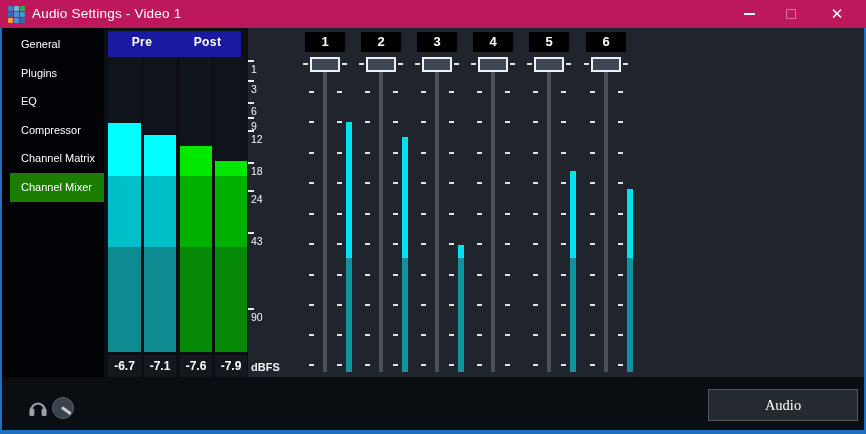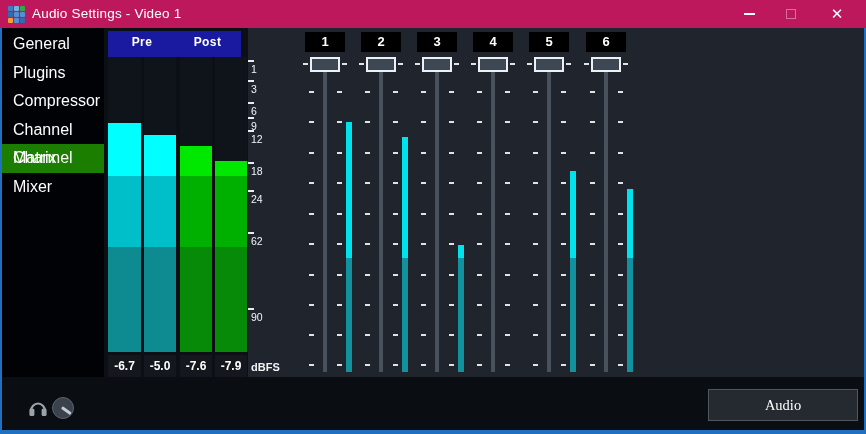--- a/index.html
+++ b/index.html
@@ -30,21 +30,21 @@
   #btn-minimize { right:100px; }
   #btn-maximize { right:58px; }
   #btn-close-win { right:12px; font-size:15px; }
   #minimize-glyph { width:11px; height:1.5px; background:#fff; }
   #maximize-glyph { width:10px; height:10px; border:1.5px solid rgba(255,255,255,0.38); }
 
   
   #sidebar { position:absolute; left:2px; top:28px; width:102px; height:349px;
     background:#010205; z-index:10; padding-top:2px; }
   .sidebar-item { height:28.6px; line-height:28.6px; padding-left:11px;
-    color:#fff; font-size:16px; cursor:default; }
+    color:#fff; font-size:11px; cursor:default;margin-left:8px; }
   .sidebar-item.selected { background:#1b7e00; }
 
   
   #meter-strip { position:absolute; left:104px; top:28px; width:144px; height:349px;
     background:#0c1014; }
   .meter-group-header { position:absolute; top:3px; height:26px; background:#1a1aa0;
     color:#fff; font-size:12px; font-weight:bold; text-align:center; line-height:22px;
     letter-spacing:0.4px; }
   .meter-track { position:absolute; top:29px; height:295px; background:#0f141a; }
   .meter-seg { position:absolute; left:0; width:100%; }
@@ -107,39 +107,40 @@
       <span id="maximize-glyph"></span>
     </div>
     <div class="title-btn" id="btn-close-win">
       <span>✕</span>
     </div>
   </div>
 
   <div id="sidebar">
       <div class="sidebar-item">General</div>
       <div class="sidebar-item">Plugins</div>
+      <div class="sidebar-item">EQ</div>
       <div class="sidebar-item">Compressor</div>
       <div class="sidebar-item">Channel Matrix</div>
       <div class="sidebar-item selected">Channel Mixer</div>
     </div>
 
   <div id="meter-strip">
       <div class="meter-group-header" style="left: 4px; width: 68px;">Pre</div>
       <div class="meter-track" style="left: 4px; width: 33px;">
         <div class="meter-seg" style="top: 66px; height: 53px; background: rgb(0, 255, 255);"></div>
         <div class="meter-seg" style="top: 119px; height: 71px; background: rgb(0, 191, 201);"></div>
         <div class="meter-seg" style="top: 190px; height: 105px; background: rgb(14, 138, 145);"></div>
       </div>
       <div class="meter-value" style="left: 4px; width: 33px;">-6.7</div>
       <div class="meter-track" style="left: 40px; width: 32px;">
         <div class="meter-seg" style="top: 78px; height: 41px; background: rgb(0, 255, 255);"></div>
         <div class="meter-seg" style="top: 119px; height: 71px; background: rgb(0, 191, 201);"></div>
         <div class="meter-seg" style="top: 190px; height: 105px; background: rgb(14, 138, 145);"></div>
       </div>
-      <div class="meter-value" style="left: 40px; width: 32px;">-5.0</div>
+      <div class="meter-value" style="left: 40px; width: 32px;">-7.1</div>
       <div class="meter-group-header" style="left: 70px; width: 67px;">Post</div>
       <div class="meter-track" style="left: 76px; width: 32px;">
         <div class="meter-seg" style="top: 89px; height: 30px; background: rgb(0, 232, 0);"></div>
         <div class="meter-seg" style="top: 119px; height: 71px; background: rgb(0, 176, 0);"></div>
         <div class="meter-seg" style="top: 190px; height: 105px; background: rgb(7, 138, 7);"></div>
       </div>
       <div class="meter-value" style="left: 76px; width: 32px;">-7.6</div>
       <div class="meter-track" style="left: 111px; width: 32px;">
         <div class="meter-seg" style="top: 104px; height: 15px; background: rgb(0, 232, 0);"></div>
         <div class="meter-seg" style="top: 119px; height: 71px; background: rgb(0, 176, 0);"></div>
@@ -157,21 +158,21 @@
       <div class="scale-label" style="left: 3px; top: 77px;">6</div>
       <div class="scale-tick" style="left: 0px; top: 89px;"></div>
       <div class="scale-label" style="left: 3px; top: 92px;">9</div>
       <div class="scale-tick" style="left: 0px; top: 102px;"></div>
       <div class="scale-label" style="left: 3px; top: 105px;">12</div>
       <div class="scale-tick" style="left: 0px; top: 134px;"></div>
       <div class="scale-label" style="left: 3px; top: 137px;">18</div>
       <div class="scale-tick" style="left: 0px; top: 162px;"></div>
       <div class="scale-label" style="left: 3px; top: 165px;">24</div>
       <div class="scale-tick" style="left: 0px; top: 204px;"></div>
-      <div class="scale-label" style="left: 3px; top: 207px;">62</div>
+      <div class="scale-label" style="left: 3px; top: 207px;">43</div>
       <div class="scale-tick" style="left: 0px; top: 280px;"></div>
       <div class="scale-label" style="left: 3px; top: 283px;">90</div>
       <div class="unit-label" style="left: 3px; top: 333px;">dBFS</div>
       <div class="channel-col" style="left: 49px;">
         <div class="channel-header">1</div>
         <div class="fader-track"></div>
         <div class="fader-handle"></div>
         <div class="handle-dash" style="left: 6px; top: 35px;"></div>
         <div class="handle-dash" style="left: 45px; top: 35px;"></div>
         <div class="fader-dash" style="left: 12px; top: 63px;"></div>

